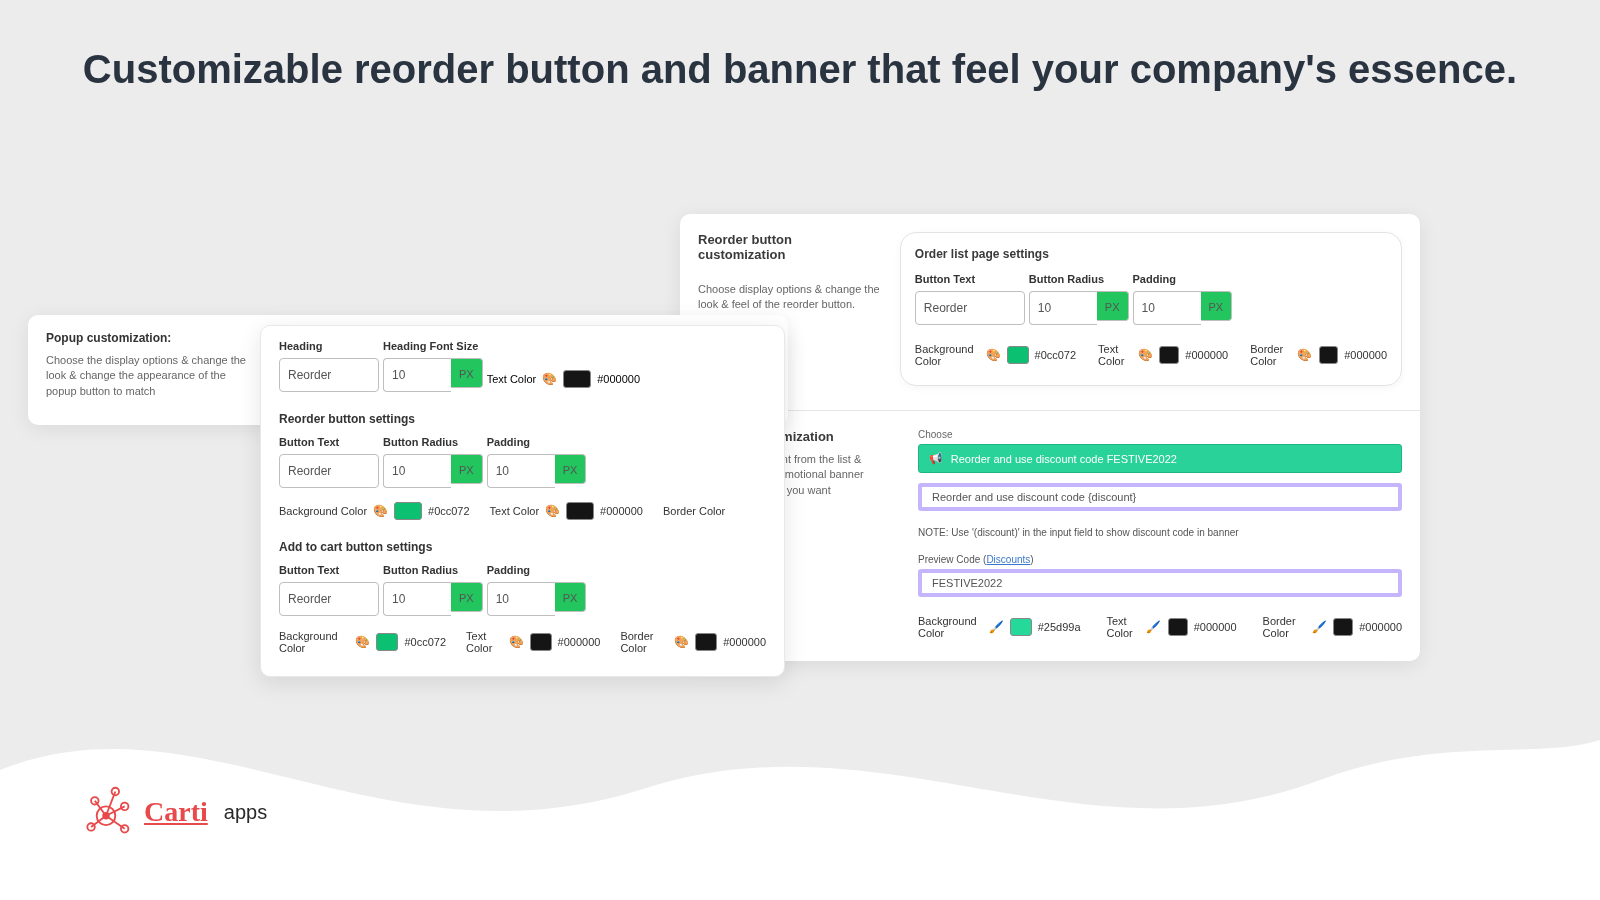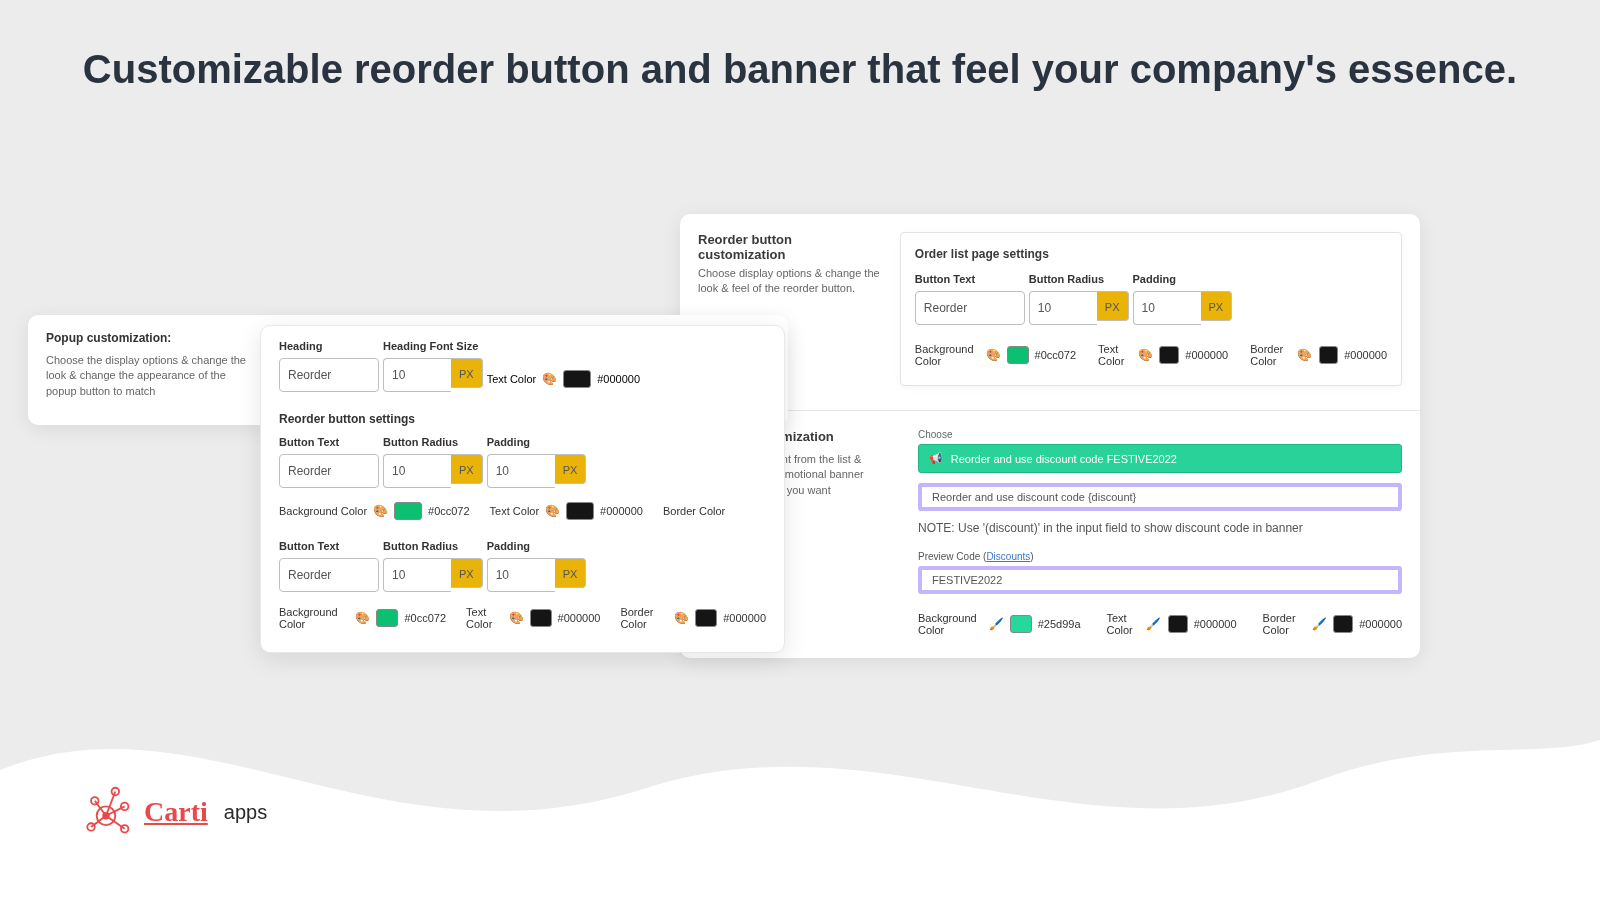--- a/index.html
+++ b/index.html
@@ -32,48 +32,48 @@
     padding: 18px 18px 22px 18px;
   }
   .cr-top {
     display: flex;
     gap: 20px;
   }
   .cr-left-desc {
     width: 200px;
   }
   .cr-left-desc h4 {
-    font-size: 13px; font-weight: 600; color: #3a3a3a; margin-bottom: 4px;
+    font-size: 13px; font-weight: 600; color: #3a3a3a; margin-bottom: 20px;
   }
   .cr-left-desc p {
     font-size: 11px; color: #666; line-height: 1.4;
   }
   .cr-order-panel {
     flex: 1;
     border: 1px solid #e3e3e3;
-    border-radius: 4px;
+    border-radius: 16px;
     padding: 14px 14px 18px;
     box-shadow: 0 2px 8px rgba(0,0,0,0.04);
   }
   .cr-order-panel h5 {
     font-size: 12px; font-weight: 600; color: #3a3a3a; margin-bottom: 12px;
   }
   .form-row { display: flex; gap: 4px; }
   .form-group label {
     display: block; font-size: 11px; font-weight: 600; color: #333; margin-bottom: 6px;
   }
   .text-input {
     height: 30px; border: 1px solid #bfbfbf; border-radius: 4px; padding: 16px 8px;
     font-size: 12px; color: #555;
   }
   .input-group { display: flex; }
   .input-group .text-input { border-top-right-radius: 0; border-bottom-right-radius: 0; border-right: none; }
   .input-suffix {
     height: 30px; line-height: 30px; padding: 0 8px; font-size: 11px; color: #555;
-    border: 1px solid #bfbfbf; border-left: none; border-radius: 0 4px 4px 0; background: #eab308;
+    border: 1px solid #bfbfbf; border-left: none; border-radius: 0 4px 4px 0; background: #22c55e;
   }
   .color-row {
     display: flex; align-items: center; gap: 22px; margin-top: 18px; font-size: 11px; color: #333;
   }
   .color-item { display: flex; align-items: center; gap: 6px; }
   .color-item .lbl { font-size: 11px; }
   .picker-icon { font-size: 12px; }
   .swatch {
     width: 28px; height: 18px; border: 1px solid #888; border-radius: 3px; display: inline-block;
   }
@@ -88,21 +88,21 @@
   .banner-panel { flex: 1; }
   .banner-panel .tiny-label { font-size: 10px; color: #666; margin-bottom: 4px; }
   .banner-preview {
     background: #29d298; color: #fff; font-size: 11px; padding: 7px 10px; border-radius: 3px;
     display: flex; align-items: center; gap: 8px; border: 1px solid #1fb582;
   }
   .banner-input {
     width: 100%; height: 28px; border: 4px solid #c4b5fd; border-radius: 3px;
     font-size: 11px; color: #555; padding: 0 10px; margin-top: 10px;
   }
-  .note { font-size: 12px; color: #555; margin-top: 10px; }
+  .note { font-size: 10px; color: #555; margin-top: 16px; }
   .discount-lbl { font-size: 10px; color: #555; margin-top: 16px; }
   .discount-lbl a { color: #3a77cc; text-decoration: underline; }
   .banner-color-row {
     display: flex; justify-content: flex-end; gap: 26px; margin-top: 18px; font-size: 10px; color: #333;
     align-items: center;
   }
 
   
   .card-left-back {
     position: absolute;
@@ -299,20 +299,21 @@
       <span class="picker-icon">🎨</span>
       <span class="swatch" style="background:#151515"></span>
       <span class="hex">#000000</span>
     </div>
     <div class="color-item">
       <span class="lbl">Border Color</span>
     </div>
   </div>
 
   <div class="spacer-20"></div>
+  <div class="section-h">Add to cart button settings</div>
   <div class="form-row">
     <div class="form-group">
       <label>Button Text</label>
       <input class="text-input" style="width: 100px;" value="Reorder">
     </div>
     <div class="form-group">
       <label>Button Radius</label>
       <div class="input-group">
         <input class="text-input" style="width: 68px;" value="10">
         <span class="input-suffix">PX</span>

